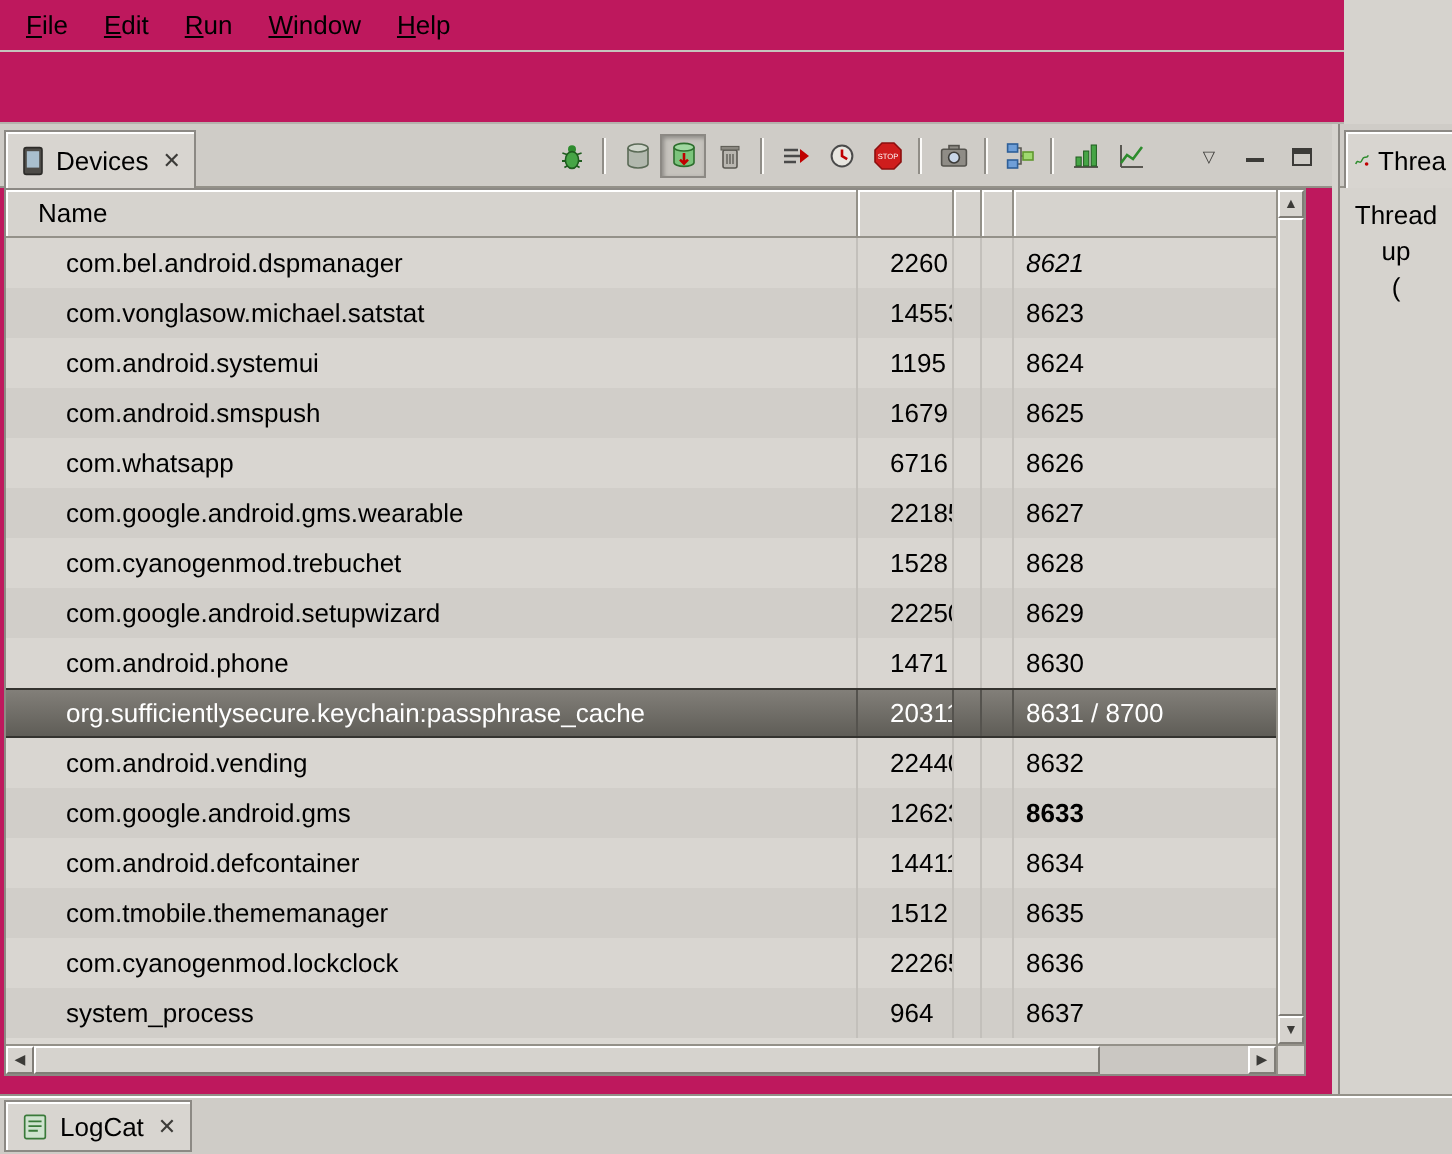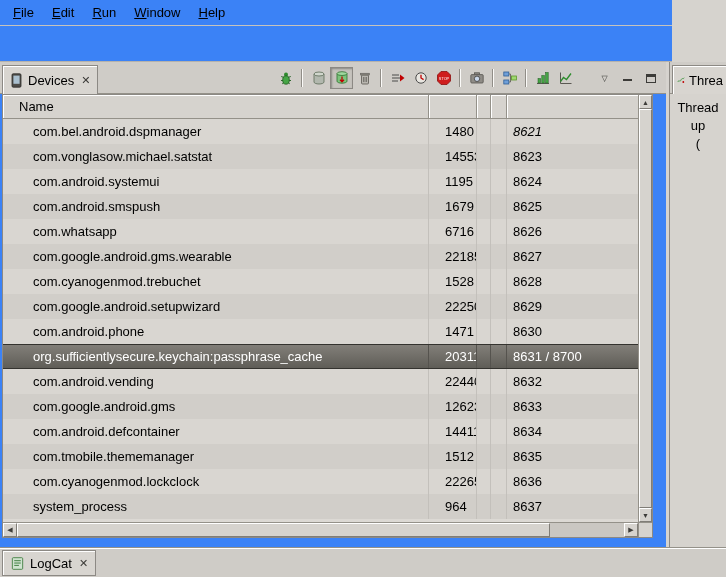--- a/index.html
+++ b/index.html
@@ -4,21 +4,21 @@
 <style>
   * { box-sizing: border-box; margin: 0; padding: 0; }
   html,body { width:726px; height:577px; }
   body {
     font-family: "Liberation Sans", sans-serif;
     font-size: 13px;
     color: #000;
     background: #d6d3ce;
     overflow: hidden;
   }
-  .window { position:relative; width:672px; height:577px; background:#3b82f6; }
+  .window { position:relative; width:672px; height:577px; background:#be185d; }
 
   
   .menubar {
     height:26px; display:flex; align-items:center; padding-left:4px;
     border-bottom:1px solid #c6c3bd;
   }
   .menu-item { padding:4px 9px; cursor:default; }
   .mi-u { text-decoration:underline; }
 
   
@@ -253,21 +253,21 @@
           <div class="th w-pid"></div>
           <div class="th w-a"></div>
           <div class="th w-b"></div>
           <div class="th w-port" style="border-right:none;"></div>
         </div>
 
         <div class="tbody">
 
             <div class="row">
               <div class="cell c-name">com.bel.android.dspmanager</div>
-              <div class="cell c-pid">1480</div>
+              <div class="cell c-pid">2260</div>
               <div class="cell c-a"></div>
               <div class="cell c-b"></div>
               <div class="cell c-port" style="border-right:none;font-style:italic;">8621</div>
             </div>
 
             <div class="row alt">
               <div class="cell c-name">com.vonglasow.michael.satstat</div>
               <div class="cell c-pid">14553</div>
               <div class="cell c-a"></div>
               <div class="cell c-b"></div>
@@ -344,21 +344,21 @@
               <div class="cell c-a"></div>
               <div class="cell c-b"></div>
               <div class="cell c-port" style="border-right:none;">8632</div>
             </div>
 
             <div class="row alt">
               <div class="cell c-name">com.google.android.gms</div>
               <div class="cell c-pid">12623</div>
               <div class="cell c-a"></div>
               <div class="cell c-b"></div>
-              <div class="cell c-port" style="border-right:none;">8633</div>
+              <div class="cell c-port" style="border-right:none;font-weight:bold;">8633</div>
             </div>
 
             <div class="row">
               <div class="cell c-name">com.android.defcontainer</div>
               <div class="cell c-pid">14411</div>
               <div class="cell c-a"></div>
               <div class="cell c-b"></div>
               <div class="cell c-port" style="border-right:none;">8634</div>
             </div>
 

